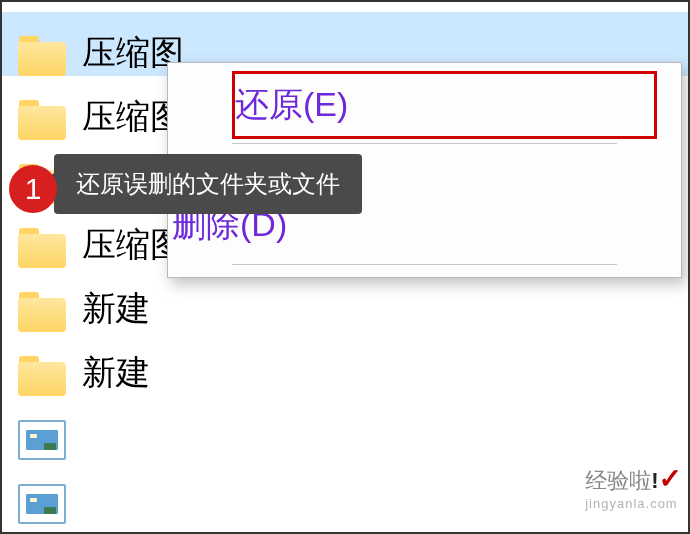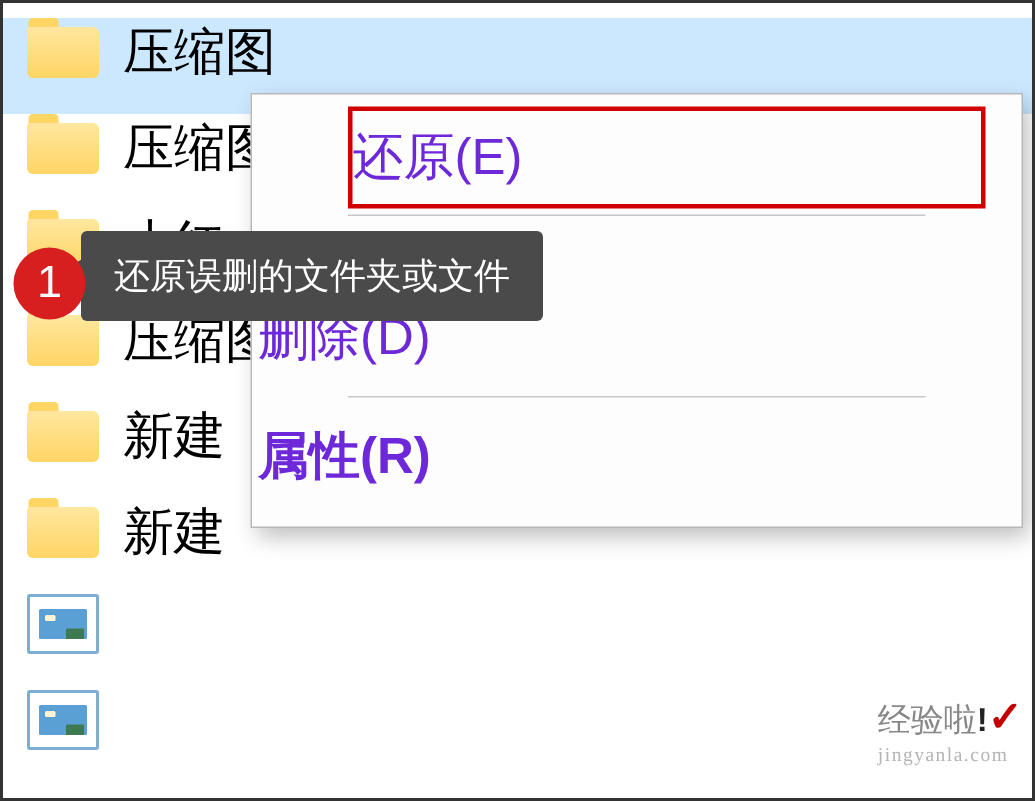--- a/index.html
+++ b/index.html
@@ -11,21 +11,21 @@
       position: relative;
       overflow: hidden;
       border: 2px solid #333;
     }
     .file-list {
       padding: 10px 0;
       width: 100%;
     }
     .file-row {
       display: flex;
-      align-items: flex-start;
+      align-items: flex-end;
       height: 64px;
       padding-left: 16px;
     }
     .file-row.selected {
       background: #cce8ff;
     }
     .folder-icon {
       width: 48px;
       height: 40px;
       margin-right: 16px;
@@ -165,21 +165,21 @@
       position: absolute;
       right: 6px;
       bottom: 21px;
       font-size: 22px;
       color: #888;
       z-index: 20;
       text-shadow: 0 0 2px #fff;
     }
     .watermark .bang { color:#222; font-weight:bold; }
     .watermark .check { color:#c40000; font-weight:bold; font-size:28px; }
-    .watermark .url { display:block; font-size:13px; color:#b4b4b4; letter-spacing:1px;font-family:Liberation Serif, serif; }
+    .watermark .url { display:block; font-size:13px; color:#b4b4b4; letter-spacing:1px; }
   </style>
 </head>
 <body>
 
 <div class="file-list">
   <div class="file-row selected">
     <div class="folder-icon">
         <div class="folder-tab"></div>
         <div class="folder-body"></div>
       </div>
@@ -231,21 +231,20 @@
       </div>
   </div>
 </div>
 
 <div class="context-menu">
   <div class="menu-item highlighted">还原(E)</div>
   <div class="menu-separator"></div>
   <div class="menu-item" style="visibility:hidden;height:42px;padding:0;">剪切(T)</div>
   <div class="menu-item">删除(D)</div>
   <div class="menu-separator"></div>
-  <div class="menu-item bold">属性(R)</div>
 </div>
 
 <div class="tooltip">还原误删的文件夹或文件</div>
 
 <div class="badge">1</div>
 
 <div class="watermark">
   <span>经验啦</span><span class="bang">!</span><span class="check">✓</span>
   <span class="url">jingyanla.com</span>
 </div>

